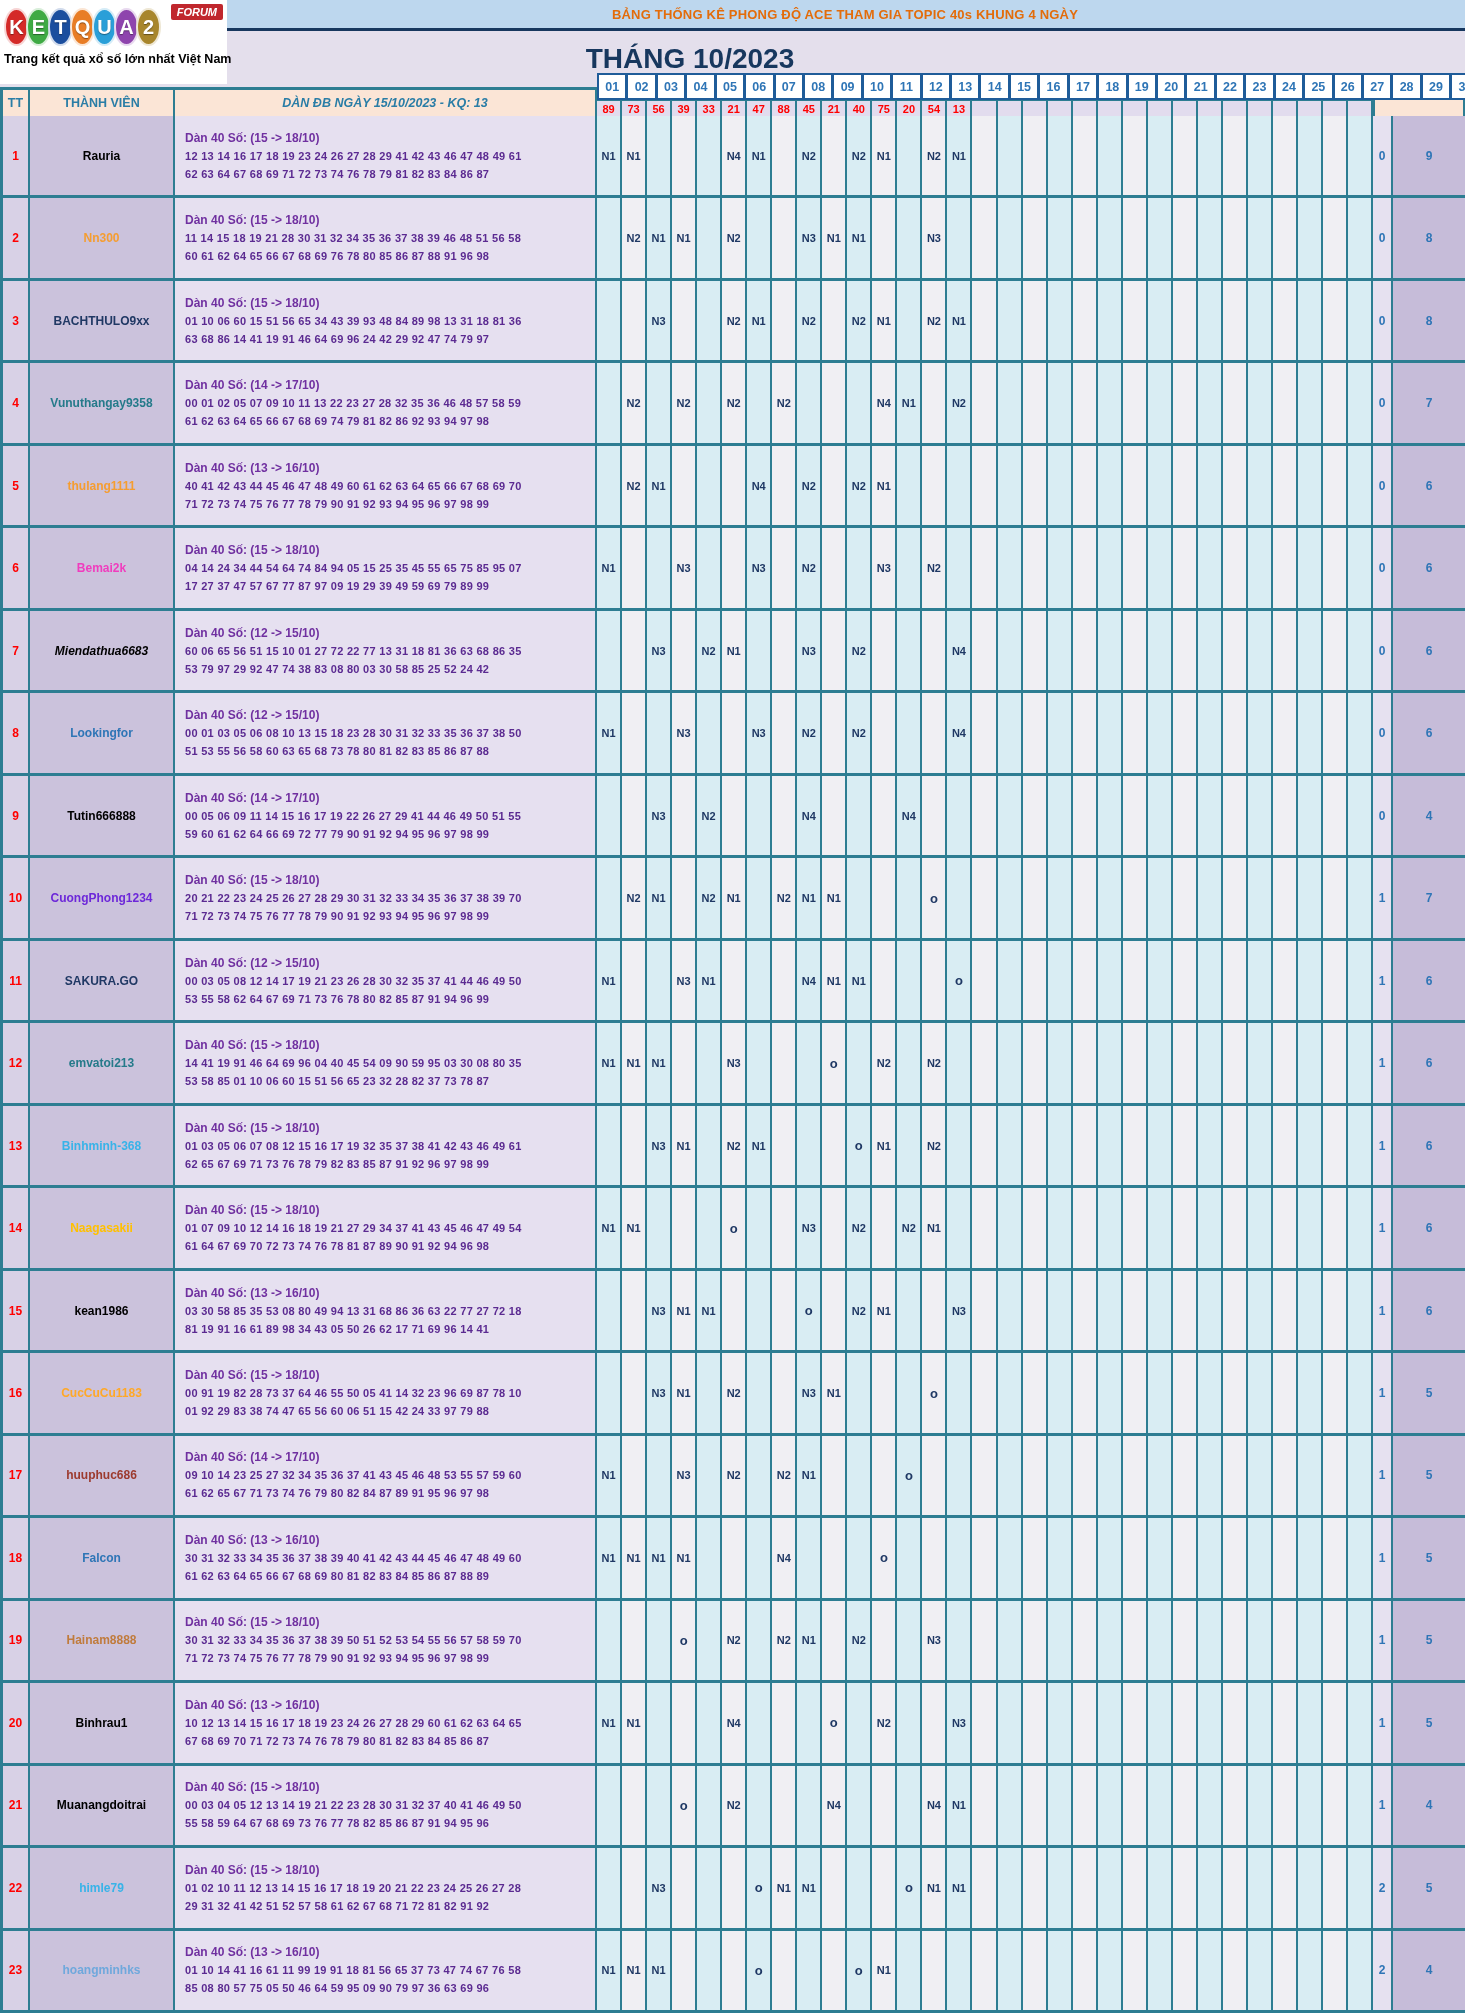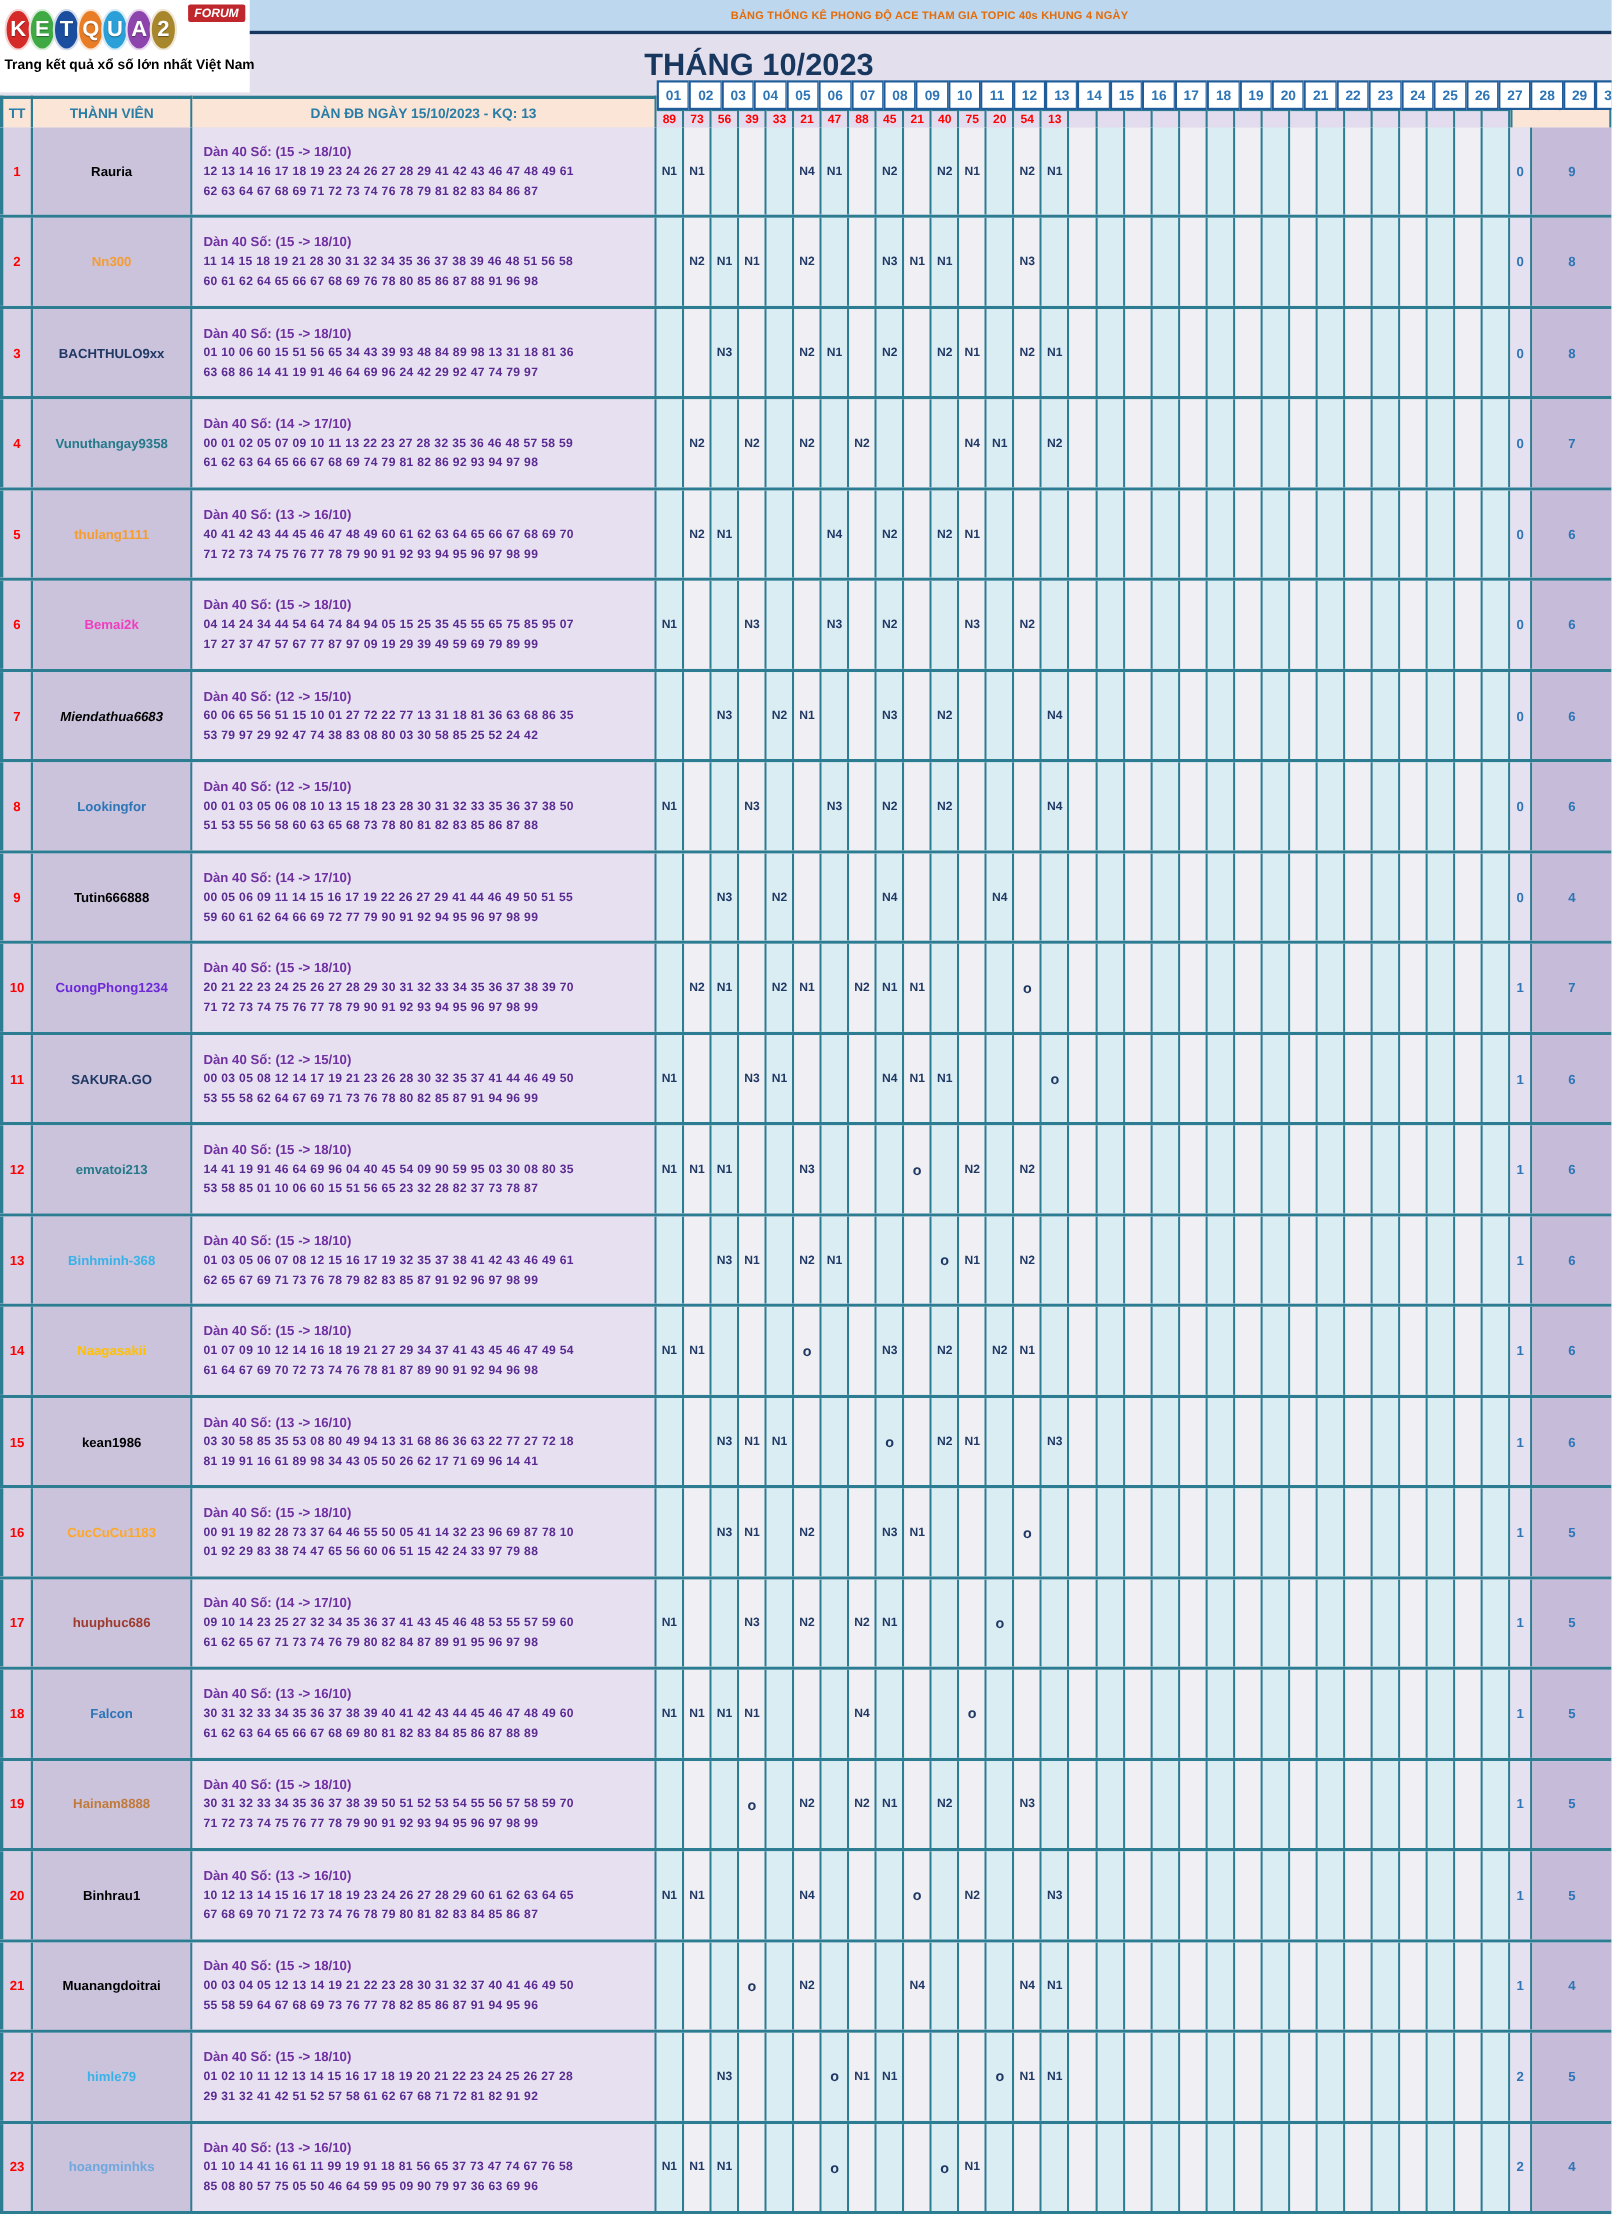--- a/index.html
+++ b/index.html
@@ -1,35 +1,35 @@
 <!DOCTYPE html>
 <html><head>
 <meta charset="utf-8">
 <style>
   html,body{margin:0;padding:0;}
   .page{position:relative;width:1465px;height:2013px;background:#e4dfec;font-family:"Liberation Sans",sans-serif;overflow:hidden;}
 
   
   .top-banner{position:absolute;left:225px;top:0;width:1240px;height:31px;background:#bdd7ee;border-bottom:3px solid #17375e;display:flex;align-items:center;justify-content:center;box-sizing:border-box;}
-  .top-banner span{color:#e36c0a;font-weight:bold;font-size:10px;letter-spacing:.2px;}
+  .top-banner span{color:#e36c0a;font-weight:bold;font-size:13px;letter-spacing:.2px;}
   .month-band{position:absolute;left:0;top:34px;width:1380px;height:50px;display:flex;align-items:center;justify-content:center;}
   .month-band span{color:#17375e;font-weight:bold;font-size:28px;}
 
   
   .logo-box{position:absolute;left:0;top:0;width:227px;height:84px;background:#ffffff;z-index:5;box-sizing:border-box;padding:4px 2px 0 4px;}
   .logo-row{position:relative;height:46px;display:flex;align-items:center;}
   .egg{display:inline-flex;align-items:center;justify-content:center;width:25px;height:38px;border-radius:50%;color:#fff;font-weight:bold;font-size:20px;margin-right:-3px;border:2px solid rgba(255,255,255,.8);box-sizing:border-box;text-shadow:0 1px 1px rgba(0,0,0,.4);}
   .forum-badge{position:absolute;right:2px;top:0px;background:#c0272d;color:#fff;font-style:italic;font-weight:bold;font-size:11px;padding:2px 6px;border-radius:2px;}
   .tagline{margin-top:2px;color:#000;font-weight:bold;font-size:12.5px;white-space:nowrap;}
 
   
   .hcell{position:absolute;background:#fbe5d6;border:2px solid #2d7d92;box-sizing:border-box;display:flex;align-items:center;justify-content:center;color:#2a7da6;font-weight:bold;font-size:12.5px;}
   .h-tt{left:0;top:87px;width:30px;height:29px;border-width:3px 2px 0 3px;}
   .h-member{left:30px;top:87px;width:145px;height:29px;border-width:3px 2px 0 0;}
-  .h-dan{left:175px;top:87px;width:422px;height:29px;border-width:3px 2px 0 0;}
+  .h-dan{left:175px;top:87px;width:422px;height:29px;border-width:3px 2px 0 0;font-style:italic;}
   .h-tk{left:1373px;top:73px;width:92px;height:43px;border-width:2px 2px 0 2px;font-size:13px;}
 
   .day-header-row{position:absolute;left:597px;top:73px;width:912px;height:27px;display:flex;}
   .day-h{flex:1;background:#ffffff;border:2px solid #1f5c99;box-sizing:border-box;margin-right:-1px;display:flex;align-items:center;justify-content:center;color:#2e75b6;font-weight:bold;font-size:12.5px;}
   .day-value-row{position:absolute;left:597px;top:100px;width:776px;height:16px;display:flex;}
   .day-v{flex:1;background:#e2dcee;border-right:2px solid #2d7d92;border-top:1px solid #2d7d92;box-sizing:border-box;display:flex;align-items:center;justify-content:center;color:#ff0000;font-weight:bold;font-size:11px;}
 
   
   .tbody{position:absolute;left:0;top:116px;width:1465px;height:1897px;display:flex;flex-direction:column;}
   .row{flex:1;display:flex;border-bottom:3px solid #2d7d92;box-sizing:border-box;}

